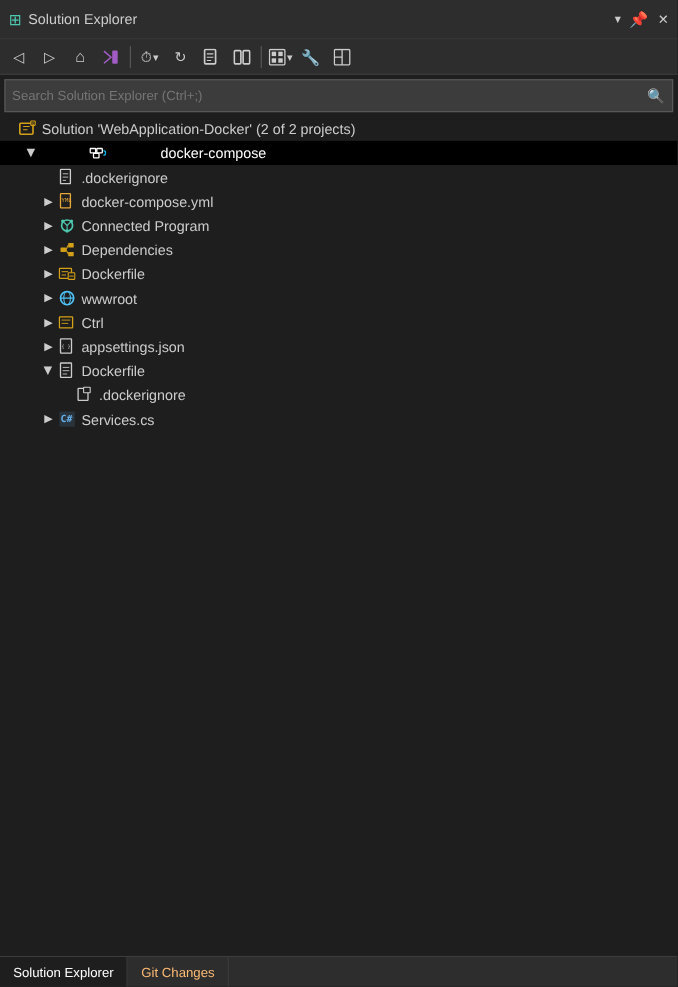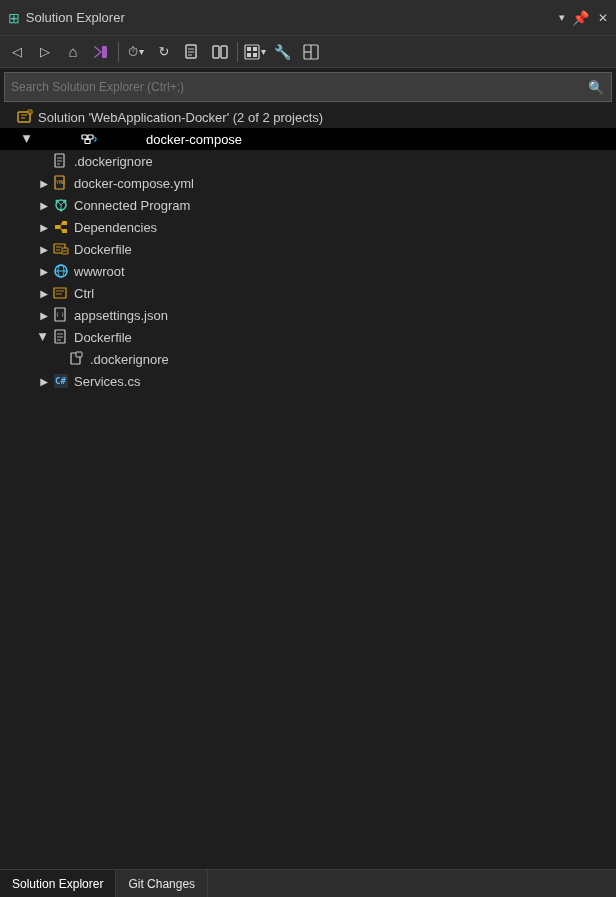--- a/index.html
+++ b/index.html
@@ -186,21 +186,21 @@
       display: flex;
       align-items: center;
       background: #2d2d2d;
       border-top: 1px solid #3c3c3c;
       height: 28px;
       flex-shrink: 0;
     }
     .bottom-tab {
       padding: 4px 12px;
       font-size: 12px;
-      color: #e5e5e5;
+      color: #fdba74;
       cursor: pointer;
       height: 100%;
       display: flex;
       align-items: center;
       border-right: 1px solid #3c3c3c;
     }
     .bottom-tab.active {
       background: #1e1e1e;
       color: #ffffff;
     }

